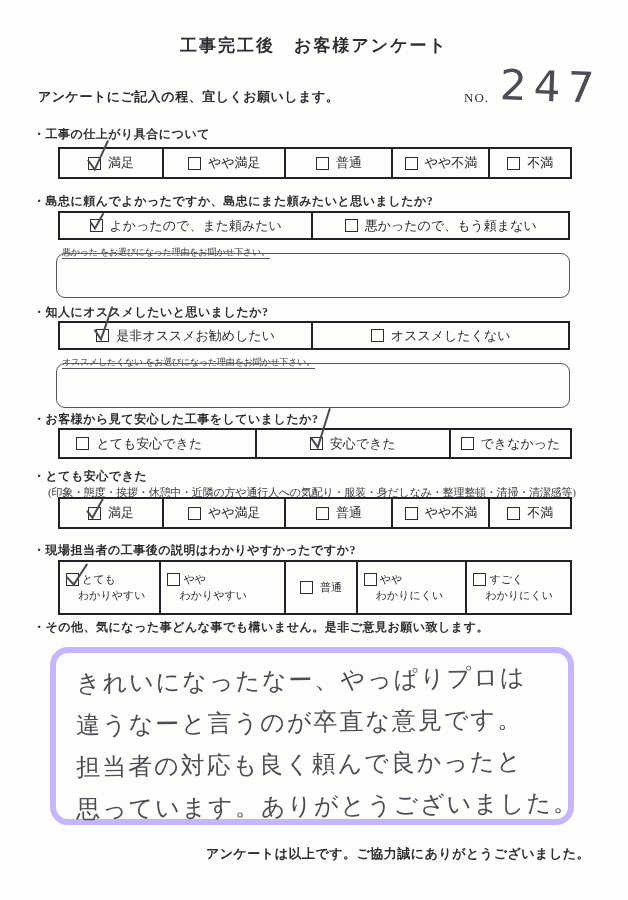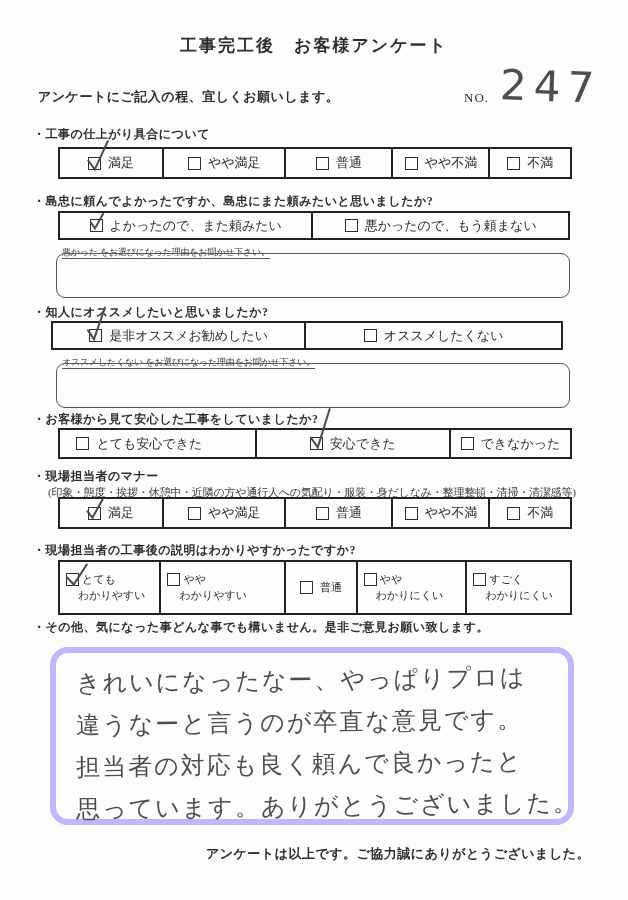--- a/index.html
+++ b/index.html
@@ -138,21 +138,21 @@
     </div>
   </div>
   <div class="abs" style="top:241px; left:62px;">
     <span class="note">悪かった をお選びになった理由をお聞かせ下さい。</span>
   </div>
   <div class="abs reason-box" style="top:253px; left:56px; width:514px; height:45px;">
     <span></span>
   </div>
 
   <div class="abs q-label" style="top:304px;">・知人にオススメしたいと思いましたか?</div>
-  <div class="abs tbl" style="top:321px; left:51px; width:512px; height:29px;">
+  <div class="abs tbl" style="top:321px; left:58px; width:512px; height:29px;">
     <div class="cell w-half1">
       <span class="cb">
         <svg class="check check-q3" viewBox="0 0 24 30" preserveAspectRatio="none">
             <polyline points="3,20 9,27 20,2"></polyline>
           </svg>
       </span>
       <span class="opt-label">是非オススメお勧めしたい</span>
     </div>
     <div class="cell w-half2">
       <span class="cb"></span>
@@ -179,21 +179,21 @@
           </svg>
       </span>
       <span class="opt-label">安心できた</span>
     </div>
     <div class="cell w-c3">
       <span class="cb"></span>
       <span class="opt-label">できなかった</span>
     </div>
   </div>
 
-  <div class="abs q-label" style="top:468px;">・現場担当者のマナー</div>
+  <div class="abs q-label" style="top:468px;">・とても安心できた</div>
   <div class="abs q-sub" style="top:485px;">(印象・態度・挨拶・休憩中・近隣の方や通行人への気配り・服装・身だしなみ・整理整頓・清掃・清潔感等)</div>
   <div class="abs tbl" style="top:497px; left:58px; width:514px; height:32px;">
     <div class="cell w-a1">
       <span class="cb">
         <svg class="check check-q5" viewBox="0 0 24 30" preserveAspectRatio="none">
             <polyline points="3,18 9,26 21,3"></polyline>
           </svg>
       </span>
       <span class="opt-label">満足</span>
     </div>

